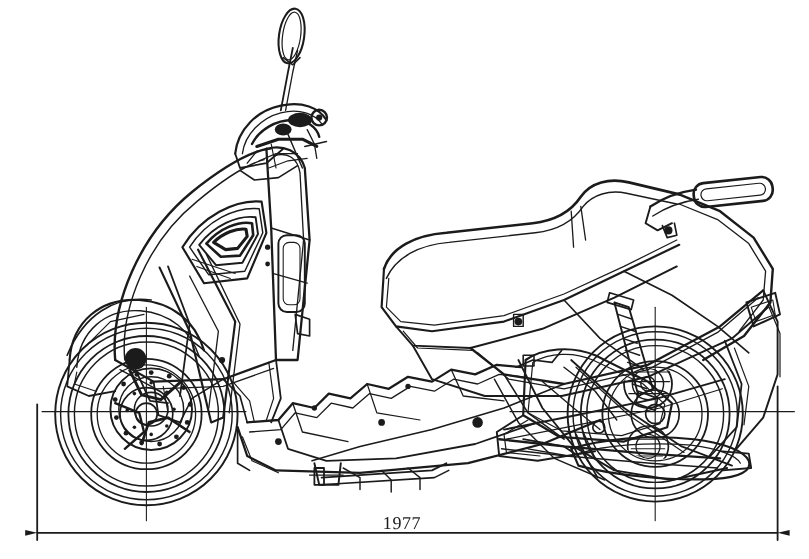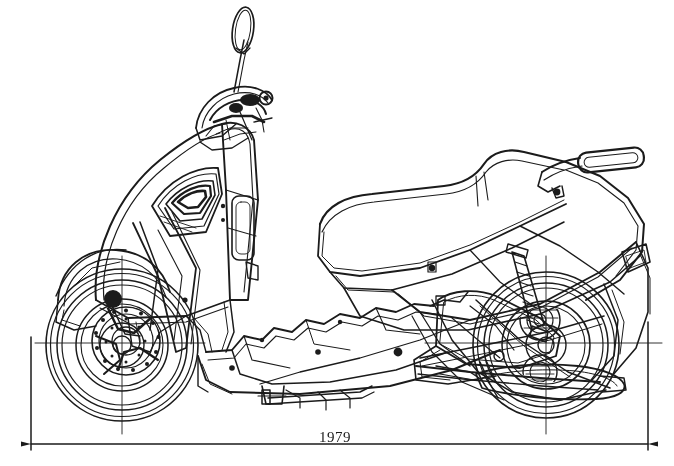--- a/index.html
+++ b/index.html
@@ -334,15 +334,15 @@
 
       <g>
         <line x1="31" y1="337" x2="31" y2="450" stroke-width="1.5"></line>
         <line x1="648" y1="322" x2="648" y2="450" stroke-width="1.5"></line>
         <line x1="31" y1="444" x2="648" y2="444" stroke-width="1.4" marker-start="url(#arrowStart)" marker-end="url(#arrowEnd)"></line>
       </g>
 
     </g>
   </svg>
 
-  <div class="dim-text" id="dimLabel" style="left: 335px; top: 437px; color: rgb(27, 27, 27);">1979</div>
+  <div class="dim-text" id="dimLabel" style="left: 335px; top: 437px; color: rgb(27, 27, 27);">1977</div>
 
 </div>
 
 </body></html>

